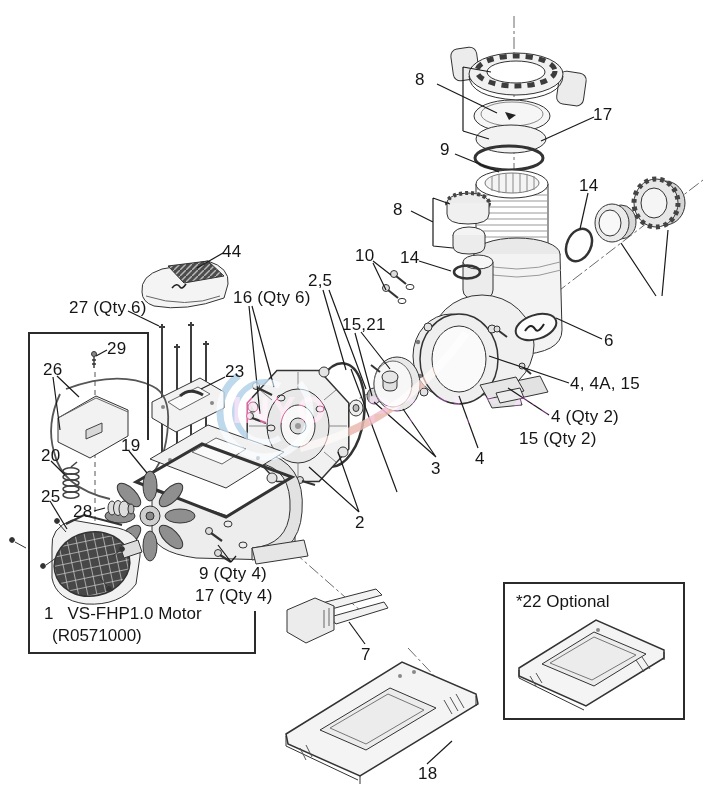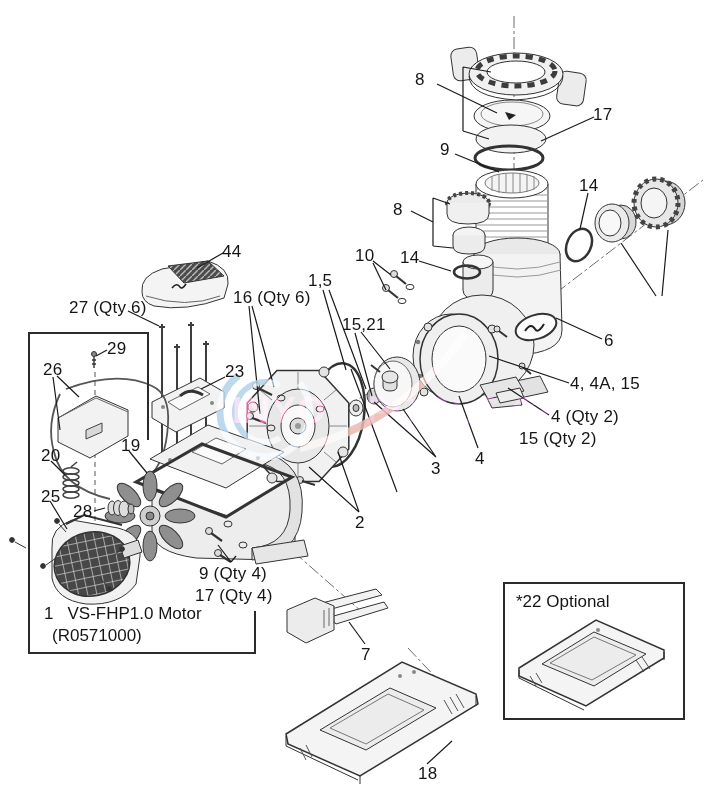--- a/index.html
+++ b/index.html
@@ -354,21 +354,21 @@
     <span class="wm-red">INYO</span><span class="wm-gray">POOLS.COM</span>
   </div>
 
   <div class="callout" style="left:415px;top:70px">8</div>
   <div class="callout" style="left:593px;top:105px">17</div>
   <div class="callout" style="left:440px;top:140px">9</div>
   <div class="callout" style="left:579px;top:176px">14</div>
   <div class="callout" style="left:393px;top:200px">8</div>
   <div class="callout" style="left:355px;top:246px">10</div>
   <div class="callout" style="left:400px;top:248px">14</div>
-  <div class="callout" style="left:308px;top:271px">1,5</div>
+  <div class="callout" style="left:308px;top:271px">2,5</div>
   <div class="callout" style="left:233px;top:288px">16 (Qty 6)</div>
   <div class="callout" style="left:342px;top:315px">15,21</div>
   <div class="callout" style="left:222px;top:242px">44</div>
   <div class="callout" style="left:69px;top:298px">27 (Qty 6)</div>
   <div class="callout" style="left:107px;top:339px">29</div>
   <div class="callout" style="left:43px;top:360px">26</div>
   <div class="callout" style="left:225px;top:362px">23</div>
   <div class="callout" style="left:41px;top:446px">20</div>
   <div class="callout" style="left:121px;top:436px">19</div>
   <div class="callout" style="left:41px;top:487px">25</div>

